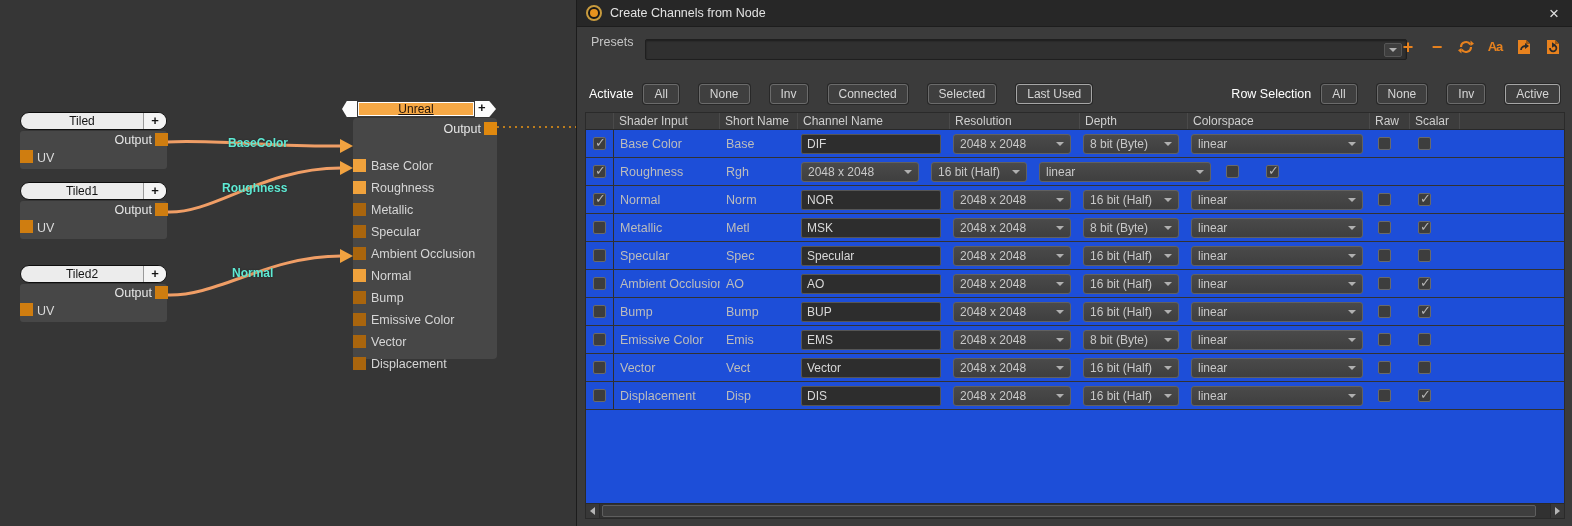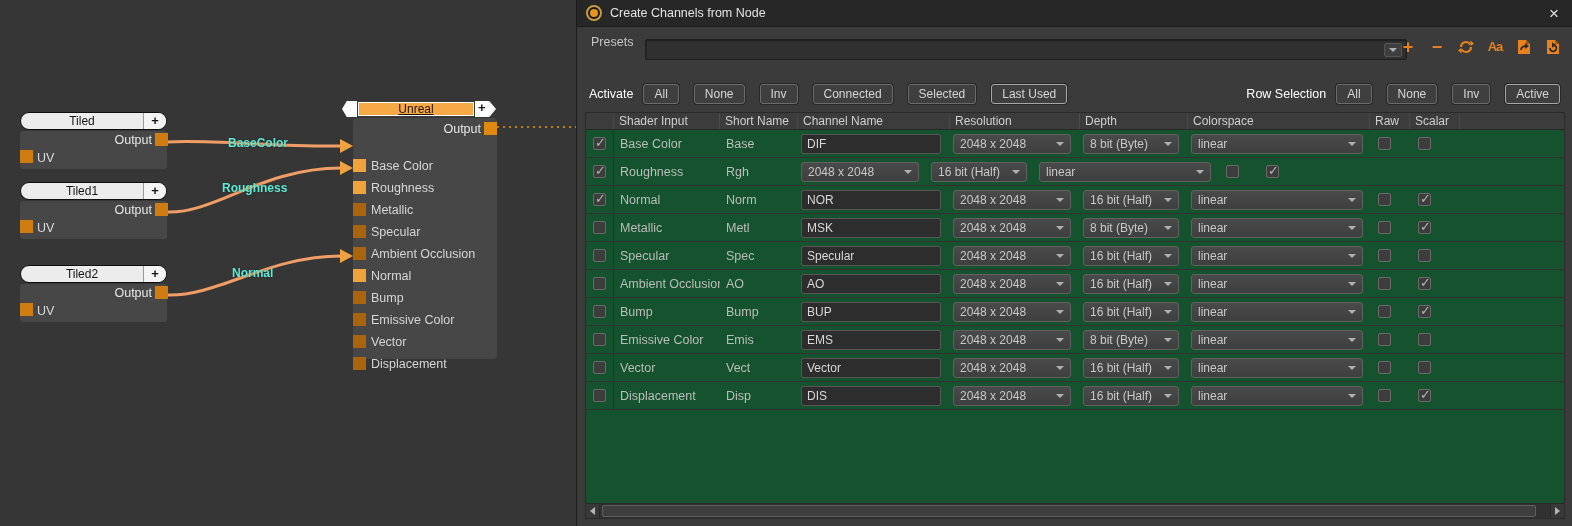--- a/index.html
+++ b/index.html
@@ -60,28 +60,28 @@
     border:1px solid #565656; border-radius:2px; display:flex; align-items:center; justify-content:center; }
   .caret { width:0; height:0; border-left:4px solid transparent; border-right:4px solid transparent; border-top:4px solid #b0b0b0; }
 
   .preset-tools { position:absolute; right:10px; top:11px; display:flex; align-items:center; gap:11px; }
   .tool { color:#e8821e; font-size:18px; font-weight:bold; line-height:18px; display:flex; align-items:center; justify-content:center; width:18px; height:18px; }
   .tool.aa { font-size:13px; letter-spacing:-1px; }
   .tool svg { display:block; }
 
   .activate-row { position:absolute; left:0; top:82px; right:0; height:24px; display:flex; align-items:center; padding:0 12px; }
   .group-label { font-size:12.5px; color:#ffffff; margin-right:10px; }
-  .btn-group { display:flex; gap:15px; align-items:center; }
+  .btn-group { display:flex; gap:20px; align-items:center; }
   .btn { height:20px; padding:0 10px; background:#3f3f3f; border:1px solid #6b6b6b; border-radius:3px;
     color:#d6d6d6; font-size:12px; font-family:inherit; box-shadow:0 0 0 1px #282828; cursor:default; }
   .btn-group .btn:last-child { border-color:#a6a6a6; }
   .right-group { margin-left:auto; display:flex; align-items:center; }
 
   
-  .panel { position:absolute; left:8px; top:112px; width:980px; height:407px; background:#14532d;
+  .panel { position:absolute; left:8px; top:112px; width:980px; height:407px; background:#1d4ed8;
     border:1px solid #2a2a2a; display:flex; flex-direction:column; }
   .thead { display:flex; height:17px; border-bottom:1px solid #282828; background:#3c3c3c; }
   .th { font-size:12px; color:#cfcfcf; padding:1px 0 0 5px; border-right:1px solid #4a4a4a; overflow:hidden; white-space:nowrap; }
   .c0{width:28px;} .c1{width:106px;} .c2{width:78px;} .c3{width:152px;} .c4{width:130px;}
   .c5{width:108px;} .c6{width:182px;} .c7{width:40px;} .c8{width:50px;} .c9{flex:1; border-right:none;}
   .tbody { flex:1; overflow:hidden; }
   .trow { display:flex; height:28px; align-items:center; border-bottom:1px solid #323232; }
   .td { display:flex; align-items:center; height:100%; }
   .td.c0 { justify-content:center; border-right:1px solid #2e2e2e; }
   .td.c7,.td.c8 { justify-content:flex-start; padding-left:8px; }

